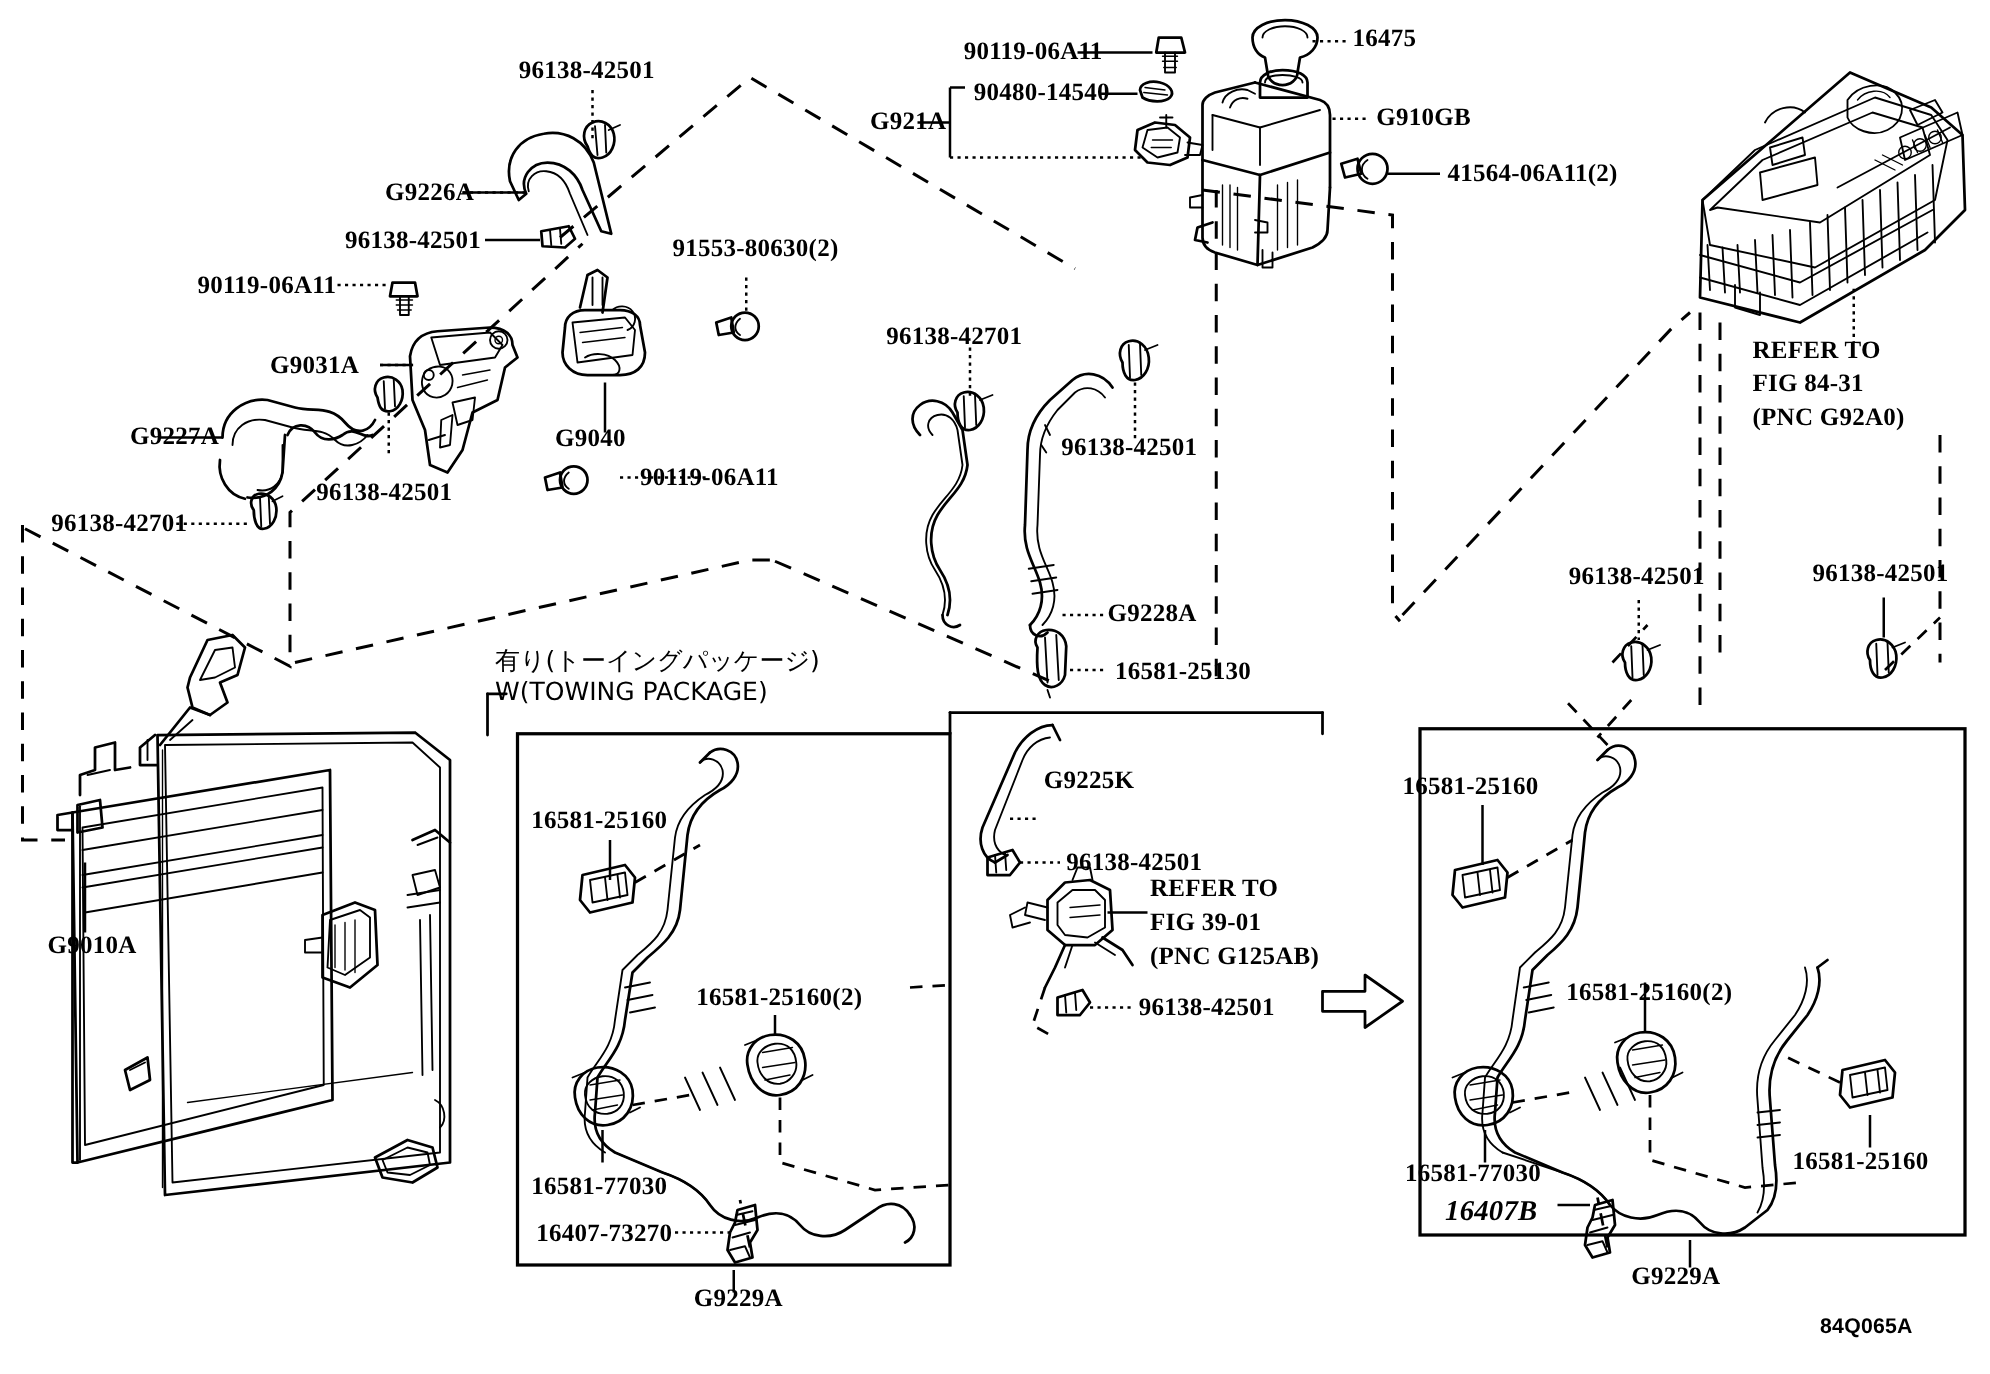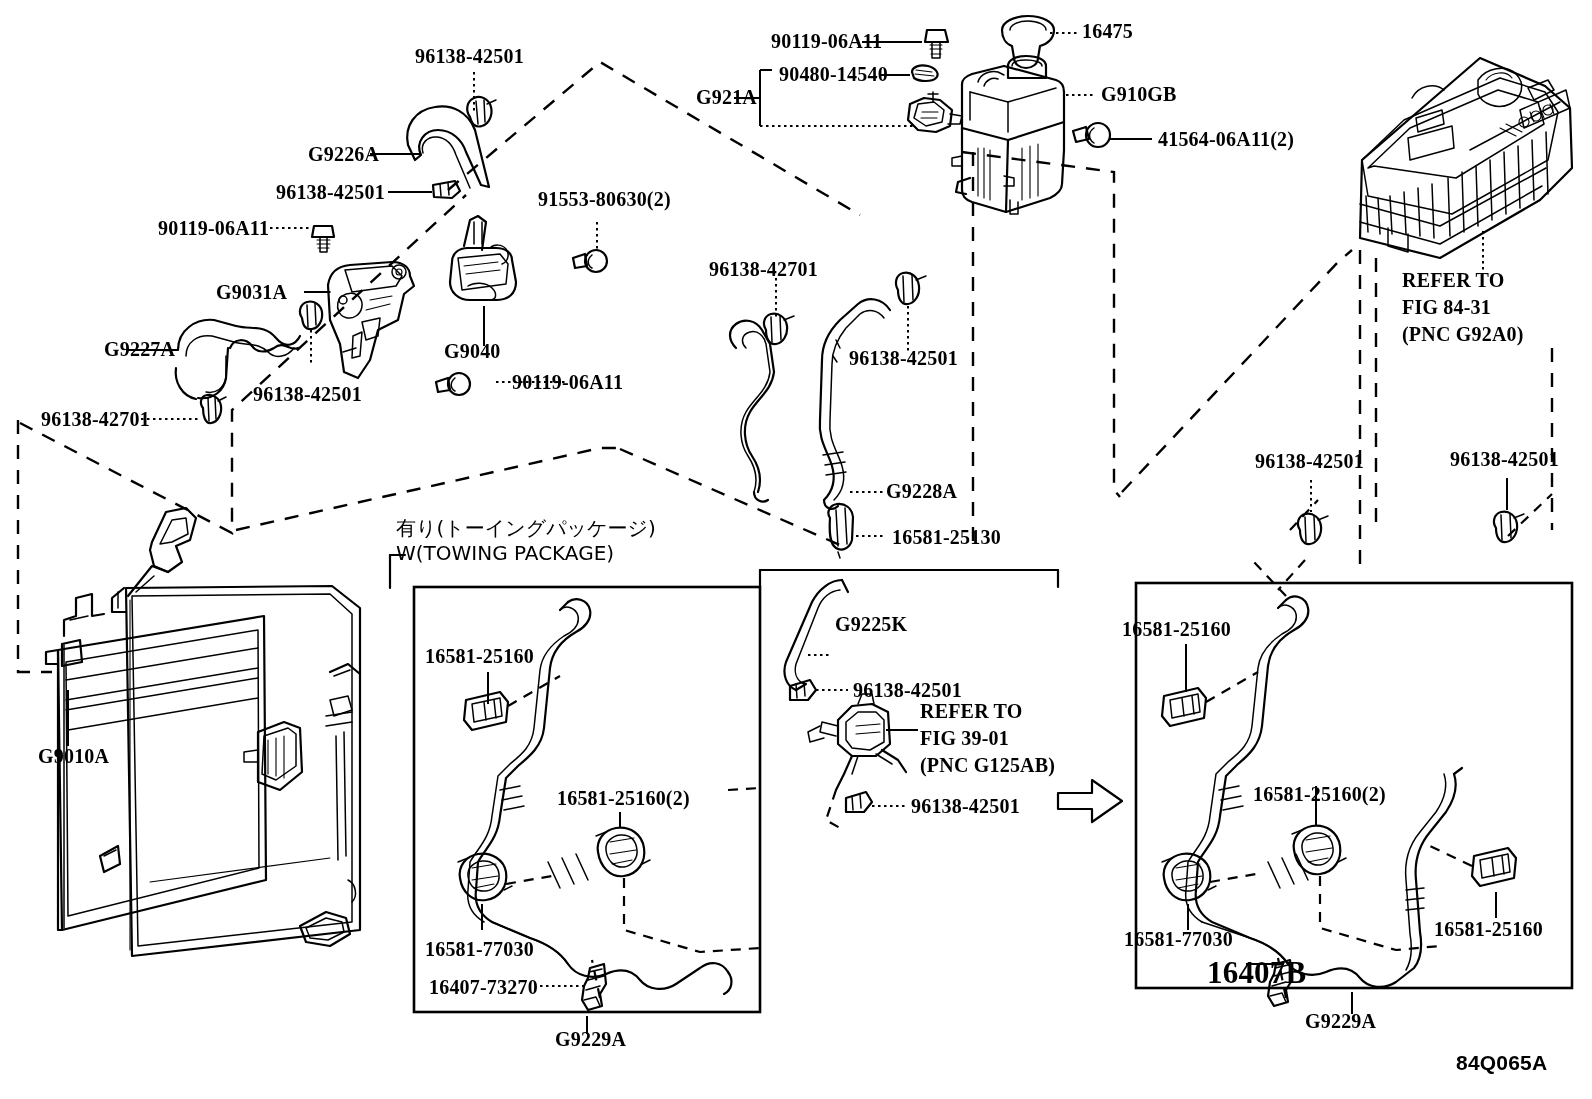--- a/index.html
+++ b/index.html
@@ -34,21 +34,21 @@
   }
   .lbl.jp {
     font-family: "DejaVu Sans", sans-serif;
     font-weight: normal;
     font-size: 20px;
     letter-spacing: 0;
   }
   .lbl.figcode {
     font-family: "Liberation Sans", sans-serif;
     font-weight: bold;
-    font-size: 21px;
+    font-size: 17px;
   }
   .lbl.multi {
     white-space: pre;
   }
 </style>
 </head>
 <body>
 
 <div id="diagram-root">
 
@@ -640,21 +640,21 @@
 
   <div class="lbl" style="left:425px; top:645px;">16581-25160</div>
   <div class="lbl" style="left:557px; top:787px;">16581-25160(2)</div>
   <div class="lbl" style="left:425px; top:938px;">16581-77030</div>
   <div class="lbl" style="left:429px; top:976px;">16407-73270</div>
   <div class="lbl" style="left:555px; top:1028px;">G9229A</div>
 
   <div class="lbl" style="left:1122px; top:618px;">16581-25160</div>
   <div class="lbl" style="left:1253px; top:783px;">16581-25160(2)</div>
   <div class="lbl" style="left:1124px; top:928px;">16581-77030</div>
-  <div class="lbl" style="left:1207px; top:955px; font-size:31px;">16407B</div>
+  <div class="lbl" style="left:1156px; top:955px; font-size:23px;font-style:italic;">16407B</div>
   <div class="lbl" style="left:1434px; top:918px;">16581-25160</div>
   <div class="lbl" style="left:1305px; top:1010px;">G9229A</div>
 
   <div class="lbl" style="left:1255px; top:450px;">96138-42501</div>
   <div class="lbl" style="left:1450px; top:448px;">96138-42501</div>
 
   <div class="lbl figcode" style="left:1456px; top:1051px;">84Q065A</div>
 
 </div>
 

